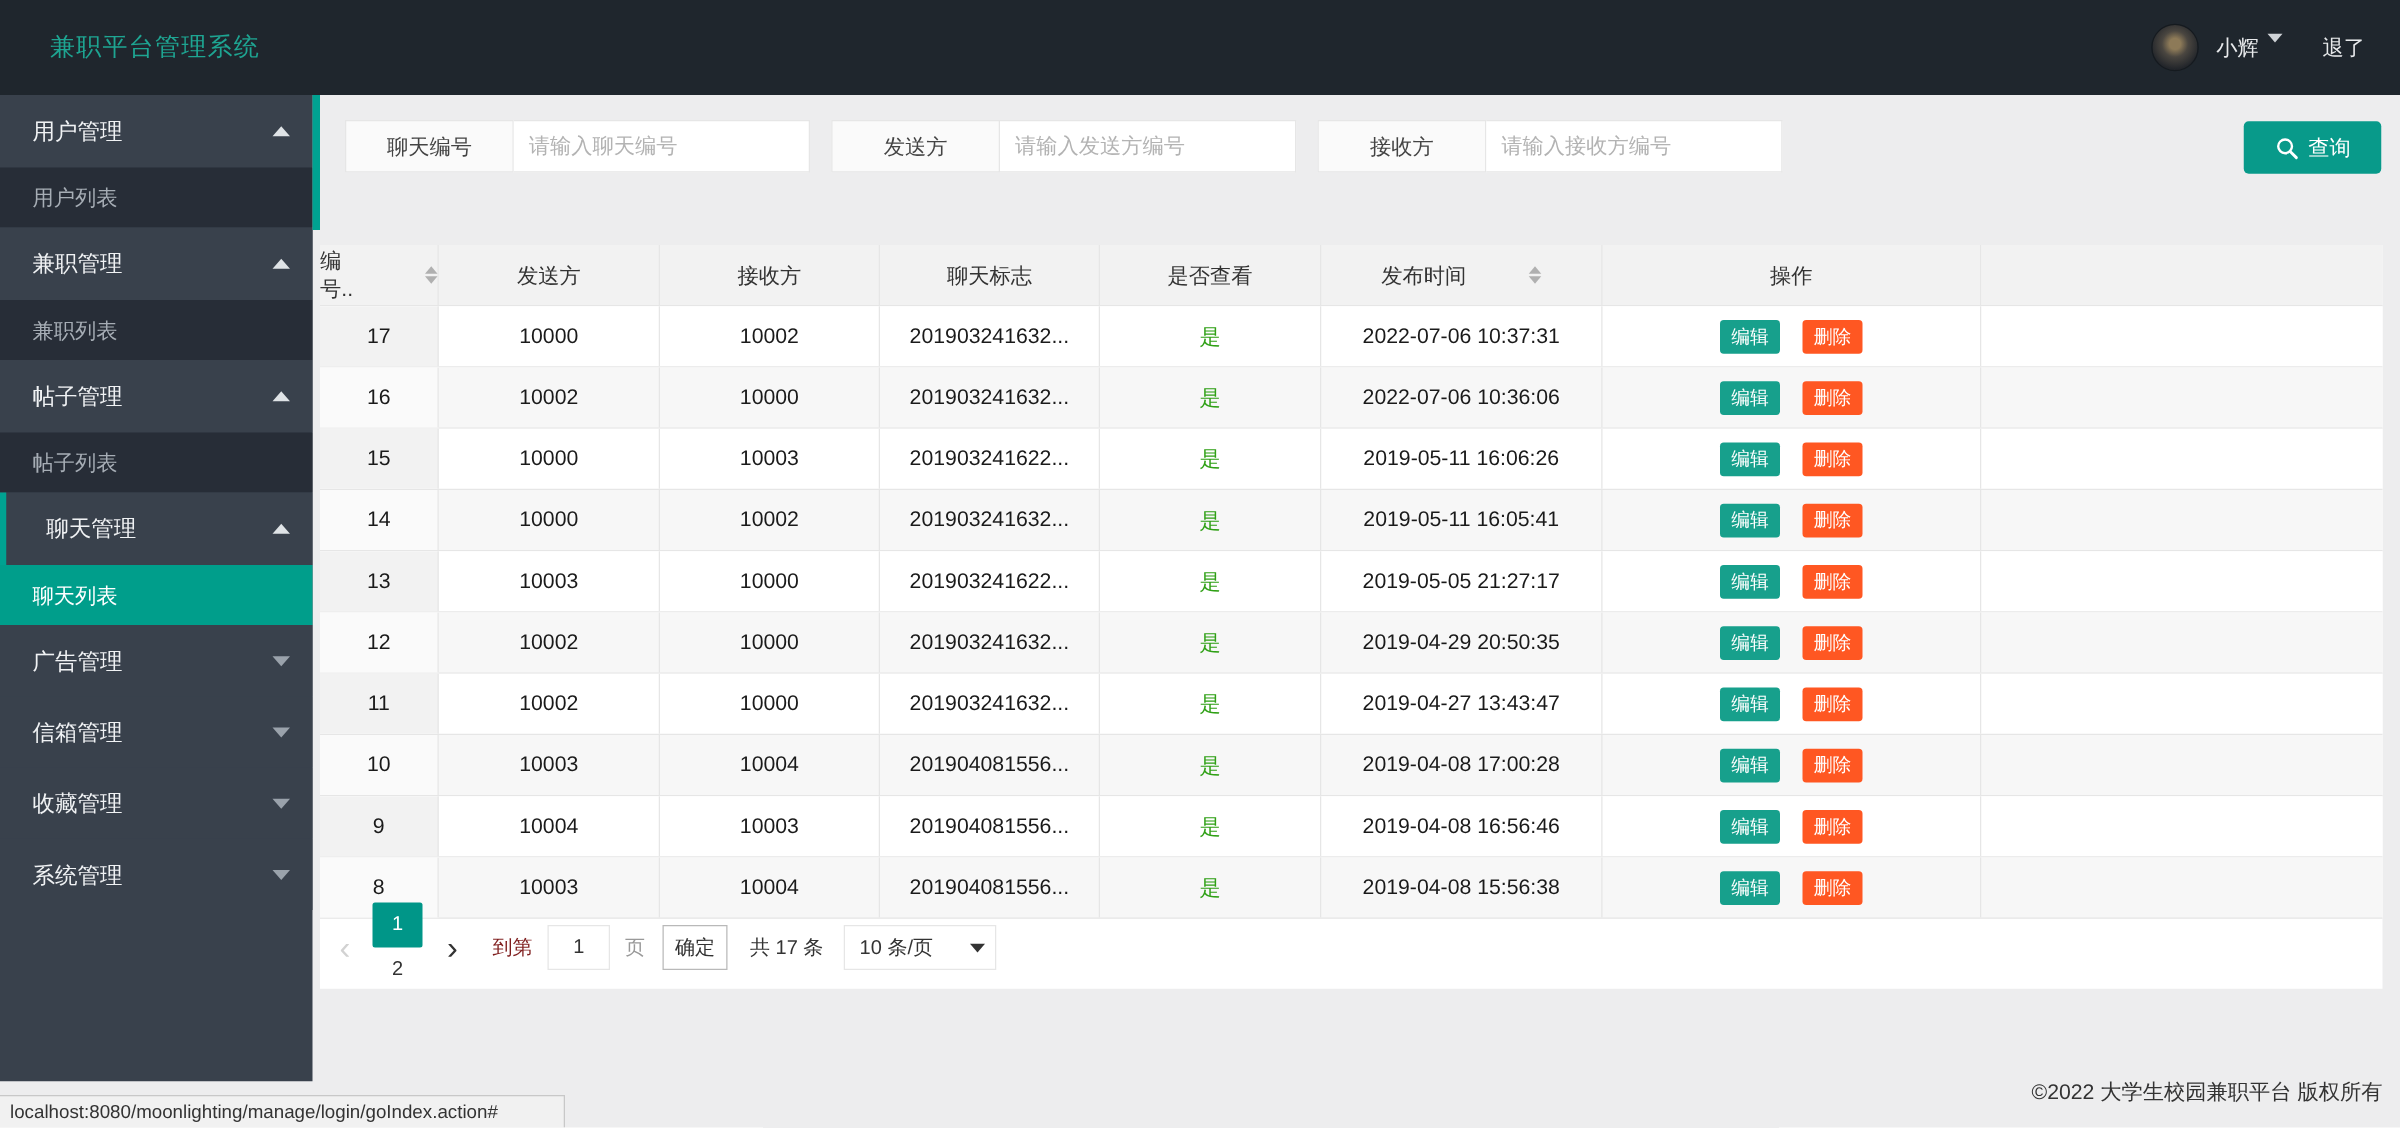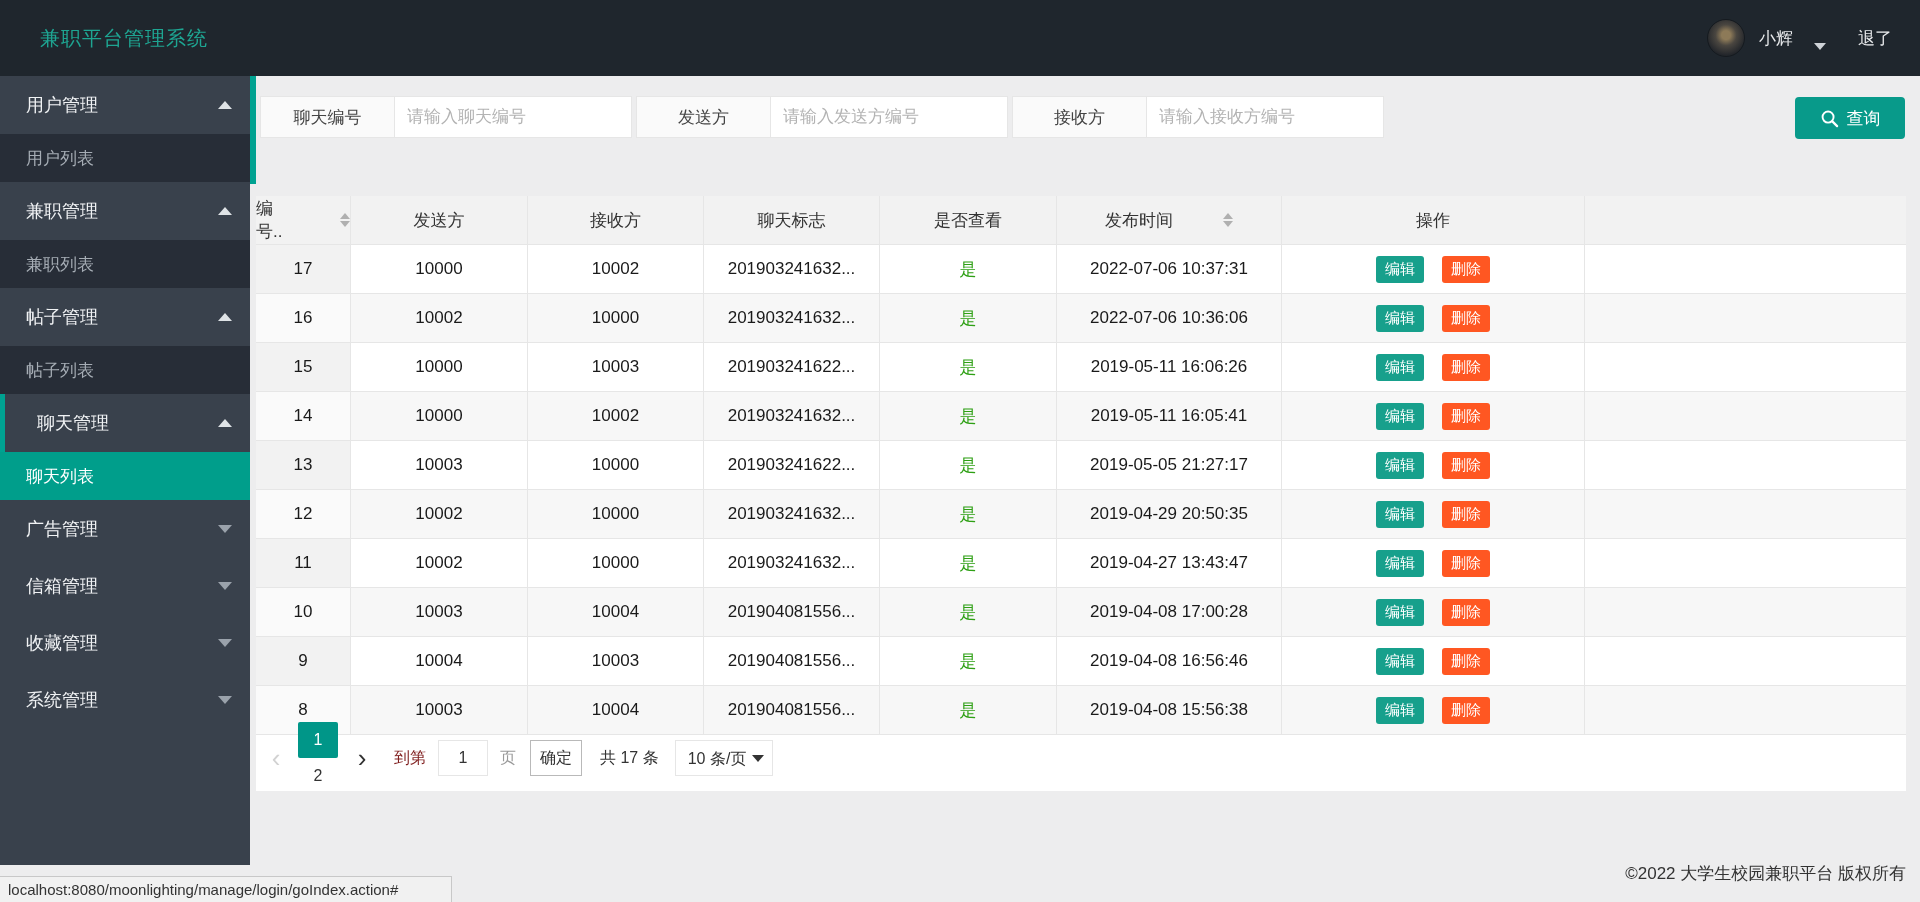--- a/index.html
+++ b/index.html
@@ -6,39 +6,39 @@
   html,body { width:1920px; height:902px; overflow:hidden; }
   body { font-family:"Liberation Sans","DejaVu Sans",sans-serif; background:#ededee; position:relative; }
 
   
   .app-header { position:absolute; left:0; top:0; width:1920px; height:76px; background:#1f262d; z-index:30; }
   .app-title { position:absolute; left:40px; top:0; line-height:76px; font-size:20px; letter-spacing:1px; color:#1ea592; }
   .user-area { position:absolute; right:28px; top:0; height:76px; display:flex; align-items:center; gap:14px; }
   .avatar { width:38px; height:38px; border-radius:50%;
             background:radial-gradient(circle at 50% 42%, #8d7a58 0 16%, #4a4640 38%, #23262b 72%, #1b1f24 100%);
             border:1px solid #151a1f; }
-  .user-name { color:#e8eaec; font-size:17px; display:flex; align-items:flex-end; gap:21px; cursor:pointer; }
+  .user-name { color:#e8eaec; font-size:17px; display:flex; align-items:flex-start; gap:7px; cursor:pointer; }
   .caret-down { width:0; height:0; border-left:6px solid transparent; border-right:6px solid transparent; border-top:7px solid #cfd3d7; display:inline-block; }
   .logout { color:#e8eaec; font-size:17px; margin-left:18px; cursor:pointer; }
 
   
   .sidebar { position:absolute; left:0; top:76px; width:250px; height:789px; background:#39414c; z-index:20; }
   .side-item { position:relative; display:flex; align-items:center; color:#f0f2f4; font-size:18px; padding-left:26px; cursor:pointer; }
   .side-group { height:58px; background:#39414c; }
   .side-group.collapsed { height:57px; }
   .side-child { height:48px; background:#272d37; color:#a6adb5; font-size:17px; }
   .side-child.active { background:#009e8b; color:#ffffff; }
   .side-group.active-group { border-left:5px solid #00a291; padding-left:32px; }
   .side-arrow { position:absolute; right:18px; }
   .arr-up { width:0; height:0; border-left:7px solid transparent; border-right:7px solid transparent; border-bottom:8px solid #dfe3e6; }
   .arr-dn { width:0; height:0; border-left:7px solid transparent; border-right:7px solid transparent; border-top:8px solid #9aa2ab; }
   .side-thumb { position:absolute; left:250px; top:76px; width:6px; height:108px; background:#00a291; z-index:25; }
 
   
-  .filters { position:absolute; left:260px; top:96px; display:flex; gap:4px; z-index:5; }
+  .filters { position:absolute; left:276px; top:96px; display:flex; gap:17px; z-index:5; }
   .filter-group { display:flex; height:42px; }
   .filter-label { width:135px; background:#fafafa; border:1px solid #e6e6e6; color:#444; font-size:17px;
                   display:flex; align-items:center; justify-content:center; }
   .filter-input { width:237px; height:42px; border:1px solid #e6e6e6; border-left:none; background:#fff;
                   font-size:17px; color:#333; padding:0 12px; outline:none; font-family:inherit; }
   .filter-input::placeholder { color:#b3b3b3; }
   .search-btn { position:absolute; left:1795px; top:97px; width:110px; height:42px; background:#089a8a; border:none;
                 border-radius:4px; color:#fff; font-size:17px; display:flex; align-items:center; justify-content:center;
                 gap:8px; cursor:pointer; font-family:inherit; z-index:5; }
 
@@ -73,21 +73,21 @@
   .pg-page.active { background:#009688; color:#fff; border-radius:2px; cursor:default; }
   .pg-next { margin-left:14px; color:#333; font-size:26px; line-height:32px; width:20px; text-align:center; cursor:pointer; }
   .pg-goto { margin-left:22px; color:#7f1d1d; }
   .pg-input { margin-left:12px; width:50px; height:36px; border:1px solid #e6e6e6; text-align:center; font-size:16px;
               color:#333; outline:none; background:#fff; font-family:inherit; }
   .pg-unit { margin-left:12px; color:#999; }
   .pg-confirm { margin-left:14px; width:52px; height:36px; background:#fff; border:1px solid #b9b9b9; font-size:16px;
                 color:#333; cursor:pointer; font-family:inherit; }
   .pg-total { margin-left:18px; color:#333; }
   .pg-sel-wrap { position:relative; margin-left:16px; }
-  .pg-select { width:98px; height:36px; border:1px solid #e6e6e6; background:#fff; font-size:16px; color:#333;
+  .pg-select { width:122px; height:36px; border:1px solid #e6e6e6; background:#fff; font-size:16px; color:#333;
                appearance:none; -webkit-appearance:none; padding:0 24px 0 12px; outline:none; cursor:pointer; font-family:inherit; }
   .pg-sel-caret { position:absolute; right:9px; top:15px; width:0; height:0; pointer-events:none;
                   border-left:6px solid transparent; border-right:6px solid transparent; border-top:7px solid #333; }
 
   
   .footer { position:absolute; left:256px; top:862px; width:1650px; text-align:right; font-size:17px; color:#333; }
   .status-bar { position:absolute; left:0; bottom:0; width:452px; height:26px; background:#f1f1f1;
                 border-top:1px solid #c8c8c8; border-right:1px solid #c8c8c8; color:#333; font-size:15px;
                 line-height:25px; padding-left:8px; z-index:40; }
 </style>

